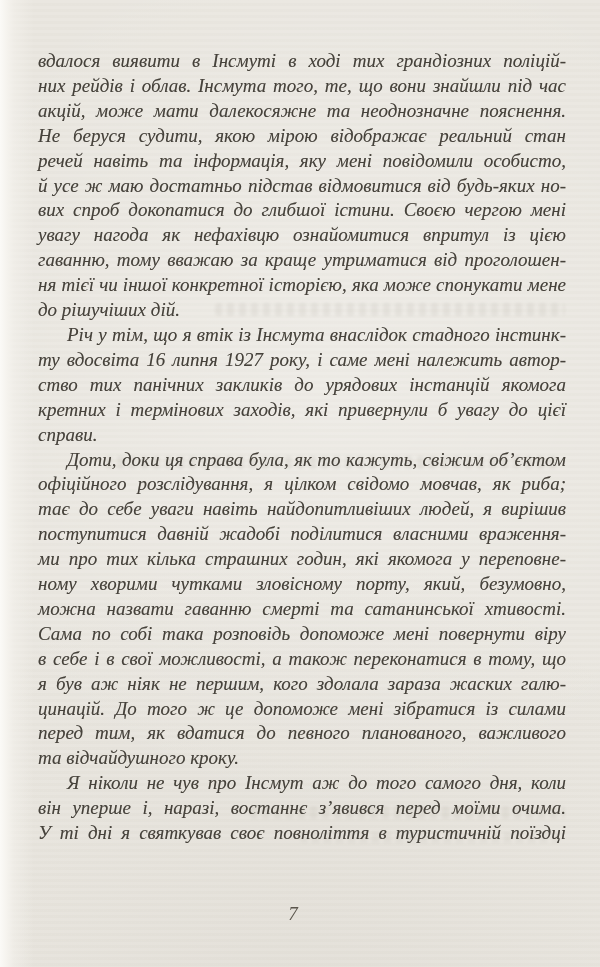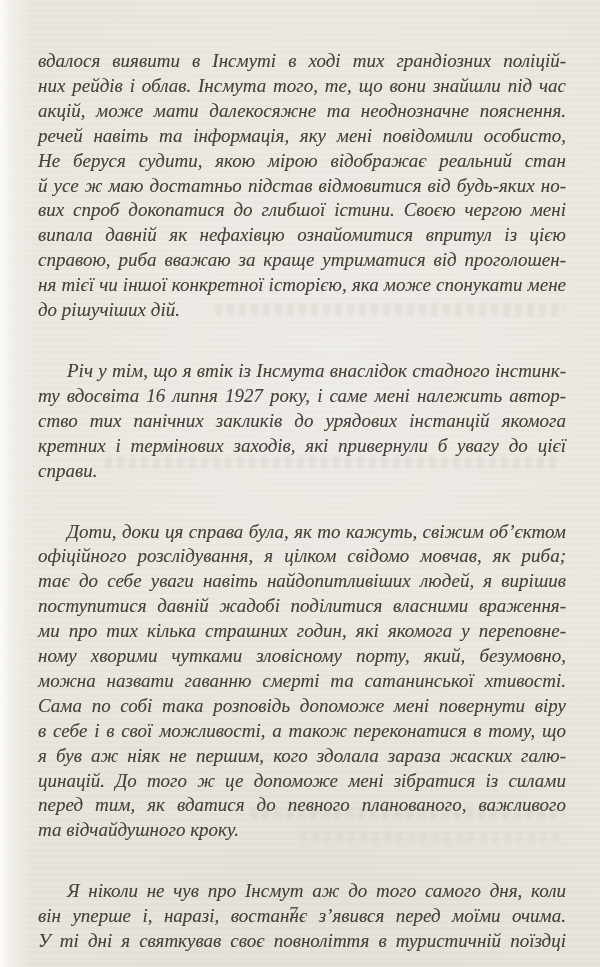--- a/index.html
+++ b/index.html
@@ -45,21 +45,21 @@
     color: var(--ink);
     text-shadow: 0 0 0.5px rgba(70,66,59,0.35);
   }
   .line {
     text-align: justify;
     text-align-last: justify;
     white-space: normal;
     font-style: italic;
   }
   .line.endline { text-align-last: left; }
-  .line.indent { text-indent: 29px; margin-top: 36px; }
+  .line.indent { text-indent: 29px; }
   .page-number {
     position: absolute;
     left: 0; right: 14px;
     top: 903px;
     text-align: center;
     font-size: 19px;
     font-style: italic;
     color: var(--page-number);
   }
   
@@ -85,26 +85,26 @@
 
 <div class="ghost ghost-1"></div>
 <div class="ghost ghost-2"></div>
 <div class="ghost ghost-3"></div>
 <div class="ghost ghost-4"></div>
 
 <main class="text-block">
     <div class="line">вдалося виявити в Інсмуті в ході тих грандіозних поліцій-</div>
     <div class="line">них рейдів і облав. Інсмута того, те, що вони знайшли під час</div>
     <div class="line">акцій, може мати далекосяжне та неоднозначне пояснення.</div>
+    <div class="line">Не беруся судити, якою мірою відображає реальний стан</div>
     <div class="line">речей навіть та інформація, яку мені повідомили особисто,</div>
-    <div class="line">Не беруся судити, якою мірою відображає реальний стан</div>
     <div class="line">й усе ж маю достатньо підстав відмовитися від будь-яких но-</div>
     <div class="line">вих спроб докопатися до глибшої істини. Своєю чергою мені</div>
-    <div class="line">випала давній як нефахівцю ознайомитися впритул із цією</div>
-    <div class="line">справою, риба вважаю за краще утриматися від проголошен-</div>
+    <div class="line">увагу нагода як нефахівцю ознайомитися впритул із цією</div>
+    <div class="line">гаванню, тому вважаю за краще утриматися від проголошен-</div>
     <div class="line">ня тієї чи іншої конкретної історією, яка може спонукати мене</div>
     <div class="line endline">до рішучіших дій.</div>
     <div class="line indent">Річ у тім, що я втік із Інсмута внаслідок стадного інстинк-</div>
     <div class="line">ту вдосвіта 16 липня 1927 року, і саме мені належить автор-</div>
     <div class="line">ство тих панічних закликів до урядових інстанцій якомога</div>
     <div class="line">кретних і термінових заходів, які привернули б увагу до цієї</div>
     <div class="line endline">справи.</div>
     <div class="line indent">Доти, доки ця справа була, як то кажуть, свіжим об’єктом</div>
     <div class="line">офіційного розслідування, я цілком свідомо мовчав, як риба;</div>
     <div class="line">тає до себе уваги навіть найдопитливіших людей, я вирішив</div>

